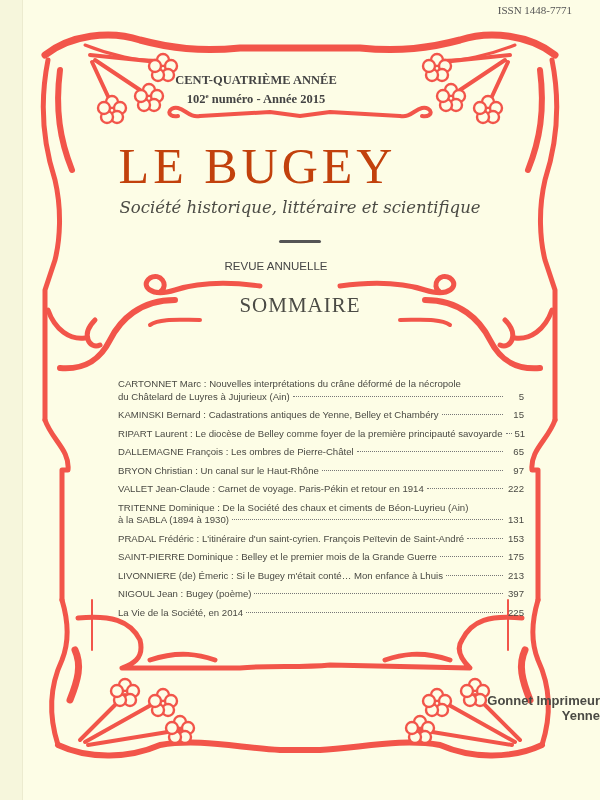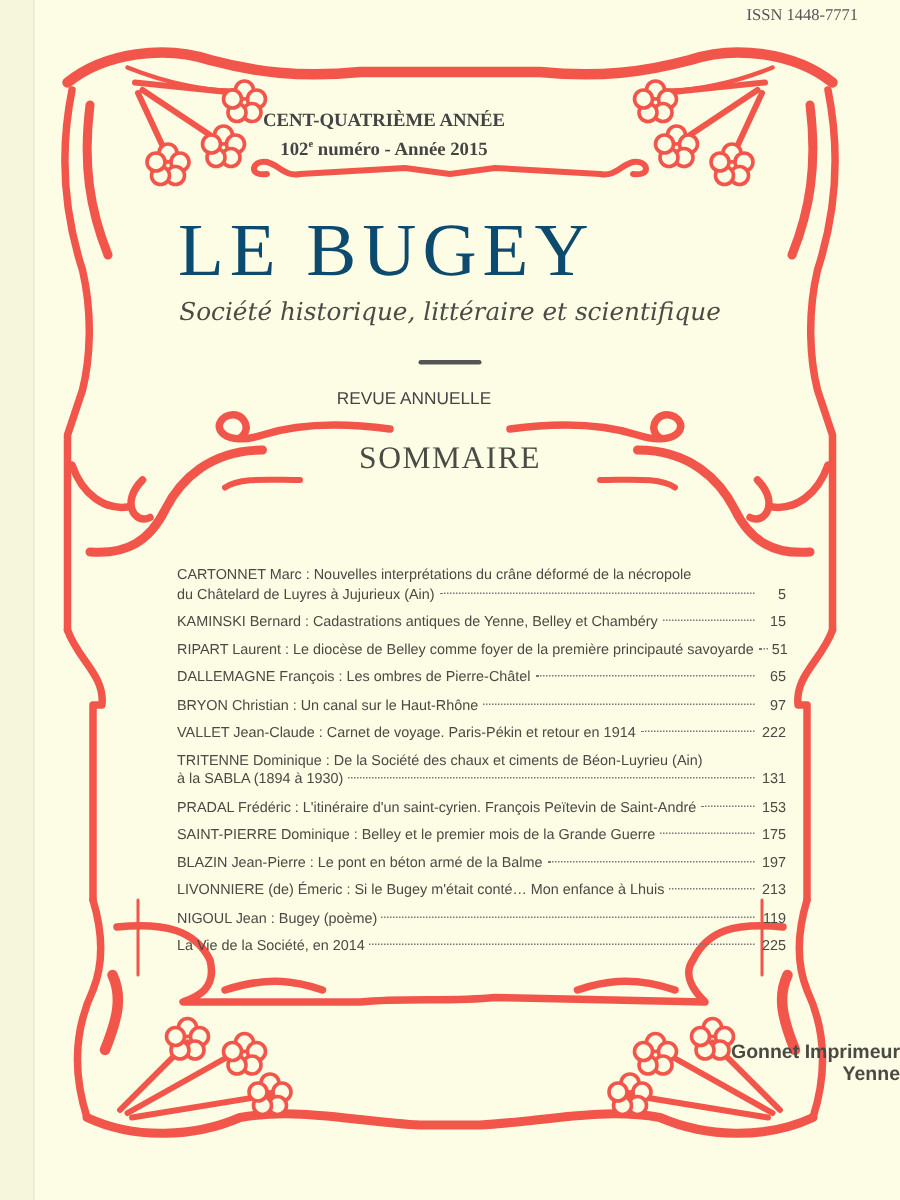--- a/index.html
+++ b/index.html
@@ -7,21 +7,21 @@
     width:600px; height:800px; overflow:hidden; position:relative;
     background:#fdfde6;
     font-family:"Liberation Sans", sans-serif;
     color:#4a4a44;
   }
   .page-edge { position:absolute; left:0; top:0; width:22px; height:800px; background:#f6f6dc; border-right:1px solid #ecebcf; }
   svg.frame { position:absolute; left:0; top:0; width:600px; height:800px; }
   .issn { position:absolute; top:4px; right:28px; font-family:"Liberation Serif", serif; font-size:11px; color:#555;margin-left:44px; }
   .edition { position:absolute; top:72px; left:0; width:512px; text-align:center; font-family:"Liberation Serif", serif; font-weight:bold; font-size:12.5px; line-height:16px; color:#444; }
   .edition sup { font-size:7px; }
-  .title { position:absolute; top:138px; left:0; width:515px; text-align:center; font-family:"Liberation Serif", serif; font-size:50px; letter-spacing:4px; color:#0c4a6e; line-height:56px; }
+  .title { position:absolute; top:138px; left:0; width:515px; text-align:center; font-family:"Liberation Serif", serif; font-size:50px; letter-spacing:4px; color:#c2410c; line-height:56px; }
   .subtitle { position:absolute; top:198px; left:0; width:600px; text-align:center; font-family:"DejaVu Serif", serif; font-style:italic; font-size:16.5px; color:#4b4b45; }
   .dash { position:absolute; top:240px; left:279px; width:42px; height:3px; background:#555; border-radius:2px; }
   .revue { position:absolute; top:260px; left:0; width:552px; text-align:center; font-size:11.5px; color:#444; }
   .sommaire { position:absolute; top:293px; left:0; width:600px; text-align:center; font-family:"Liberation Serif", serif; font-size:21px; letter-spacing:1px; color:#4b4b45; }
   .toc { position:absolute; top:378px; left:118px; width:406px; font-size:9.6px; color:#4a4a44; }
   .entry { margin-bottom:6px; }
   .line { display:flex; align-items:baseline; line-height:12.5px; }
   .line .txt { white-space:nowrap; }
   .line .dots { flex:1; border-bottom:1px dotted #777; margin:0 3px; transform:translateY(-3px); min-width:6px; }
   .line .pg { width:18px; text-align:right; }
@@ -245,37 +245,30 @@
   </div>
   <div class="entry">
     <div class="line">
         <span class="txt">SAINT-PIERRE Dominique : Belley et le premier mois de la Grande Guerre</span>
         <span class="dots"></span>
         <span class="pg">175</span>
       </div>
   </div>
   <div class="entry">
     <div class="line">
-        <span class="txt">BLAZIN Jean-Pierre : Le pont en béton armé de la Balme</span>
-        <span class="dots"></span>
-        <span class="pg">197</span>
-      </div>
-  </div>
-  <div class="entry">
-    <div class="line">
         <span class="txt">LIVONNIERE (de) Émeric : Si le Bugey m'était conté… Mon enfance à Lhuis</span>
         <span class="dots"></span>
         <span class="pg">213</span>
       </div>
   </div>
   <div class="entry">
     <div class="line">
         <span class="txt">NIGOUL Jean : Bugey (poème)</span>
         <span class="dots"></span>
-        <span class="pg">119</span>
+        <span class="pg">397</span>
       </div>
   </div>
   <div class="entry">
     <div class="line">
         <span class="txt">La Vie de la Société, en 2014</span>
         <span class="dots"></span>
         <span class="pg">225</span>
       </div>
   </div>
 </div>

